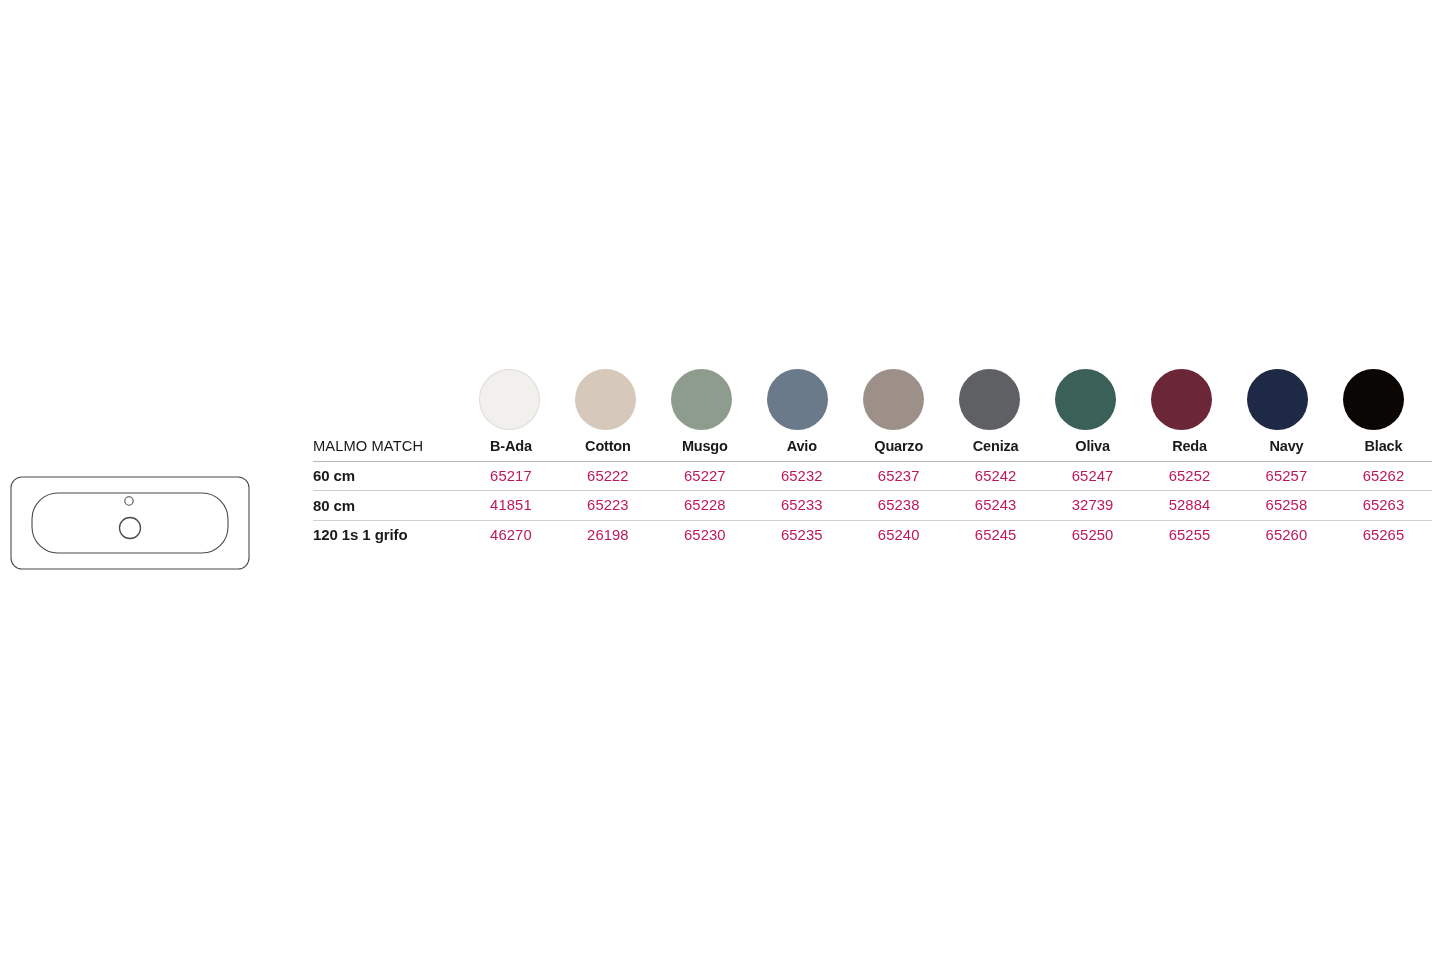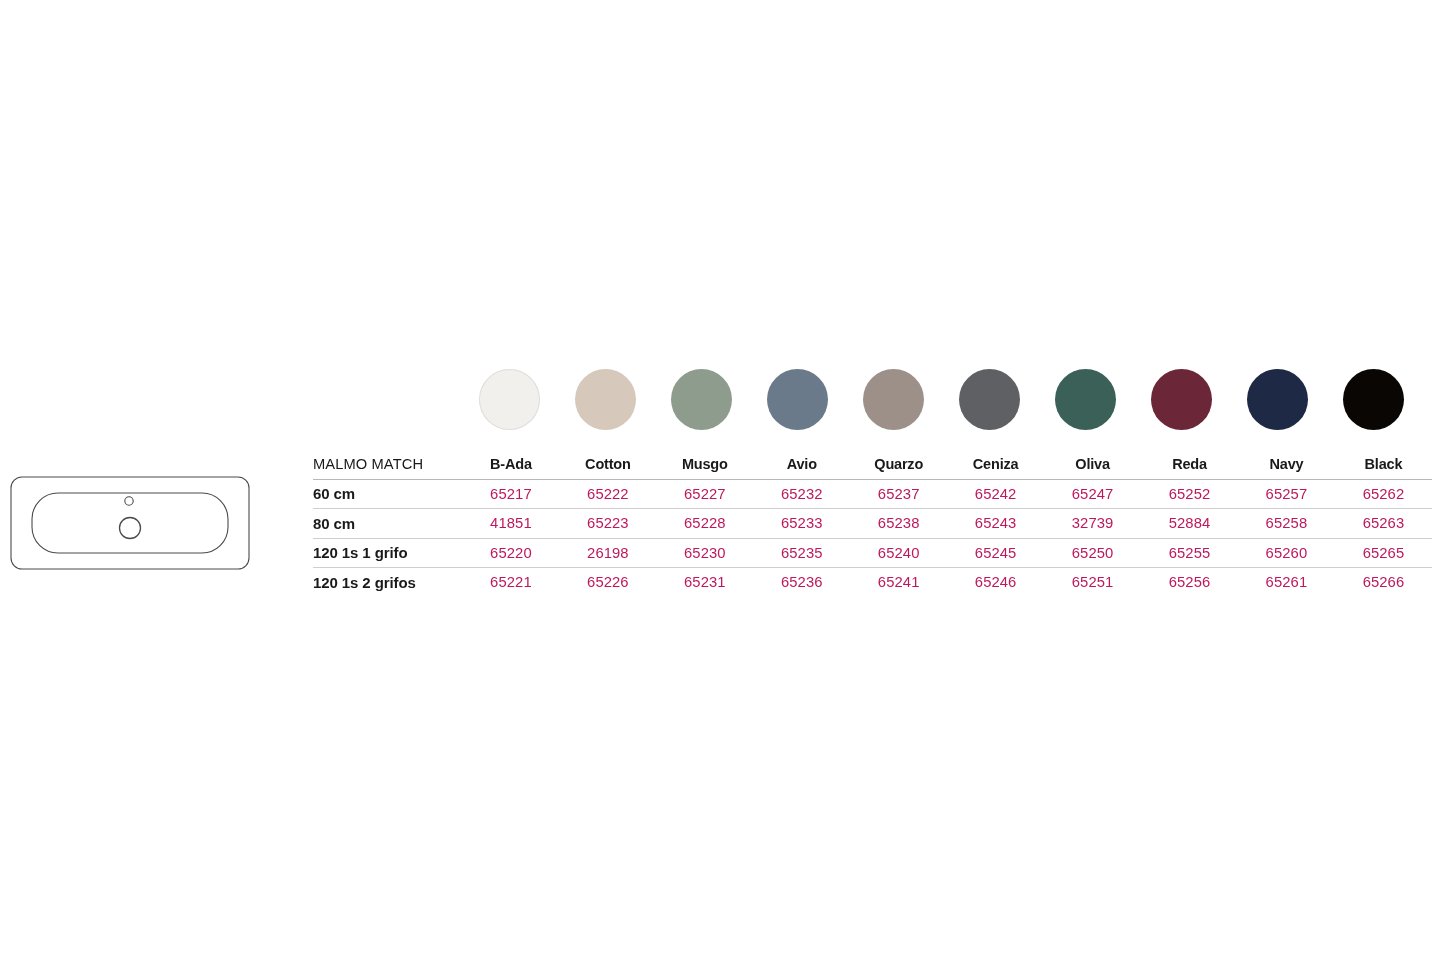--- a/index.html
+++ b/index.html
@@ -51,21 +51,21 @@
     width: 61px;
     height: 61px;
     border-radius: 50%;
     display: block;
   }
 
   table.matrix {
     border-collapse: collapse;
     width: 1119px;
     table-layout: fixed;
-    margin-top: 20px;
+    margin-top: 2px;
   }
   table.matrix col.label-col { width: 148px; }
   table.matrix col.data-col  { width: 96px; }
 
   table.matrix th,
   table.matrix td {
     padding: 0;
     text-align: center;
     vertical-align: middle;
     height: 28.5px;
@@ -201,39 +201,26 @@
         <td class="code">65233</td>
         <td class="code">65238</td>
         <td class="code">65243</td>
         <td class="code">32739</td>
         <td class="code">52884</td>
         <td class="code">65258</td>
         <td class="code">65263</td>
       </tr>
       <tr>
         <td class="row-label">120 1s 1 grifo</td>
-        <td class="code">65220</td>
+        <td class="code">46270</td>
         <td class="code">26198</td>
         <td class="code">65230</td>
         <td class="code">65235</td>
         <td class="code">65240</td>
         <td class="code">65245</td>
         <td class="code">65250</td>
         <td class="code">65255</td>
         <td class="code">65260</td>
         <td class="code">65265</td>
       </tr>
-      <tr>
-        <td class="row-label">120 1s 2 grifos</td>
-        <td class="code">65221</td>
-        <td class="code">65226</td>
-        <td class="code">65231</td>
-        <td class="code">65236</td>
-        <td class="code">65241</td>
-        <td class="code">65246</td>
-        <td class="code">65251</td>
-        <td class="code">65256</td>
-        <td class="code">65261</td>
-        <td class="code">65266</td>
-      </tr>
     </tbody>
   </table>
 </div>
 
 </body></html>

